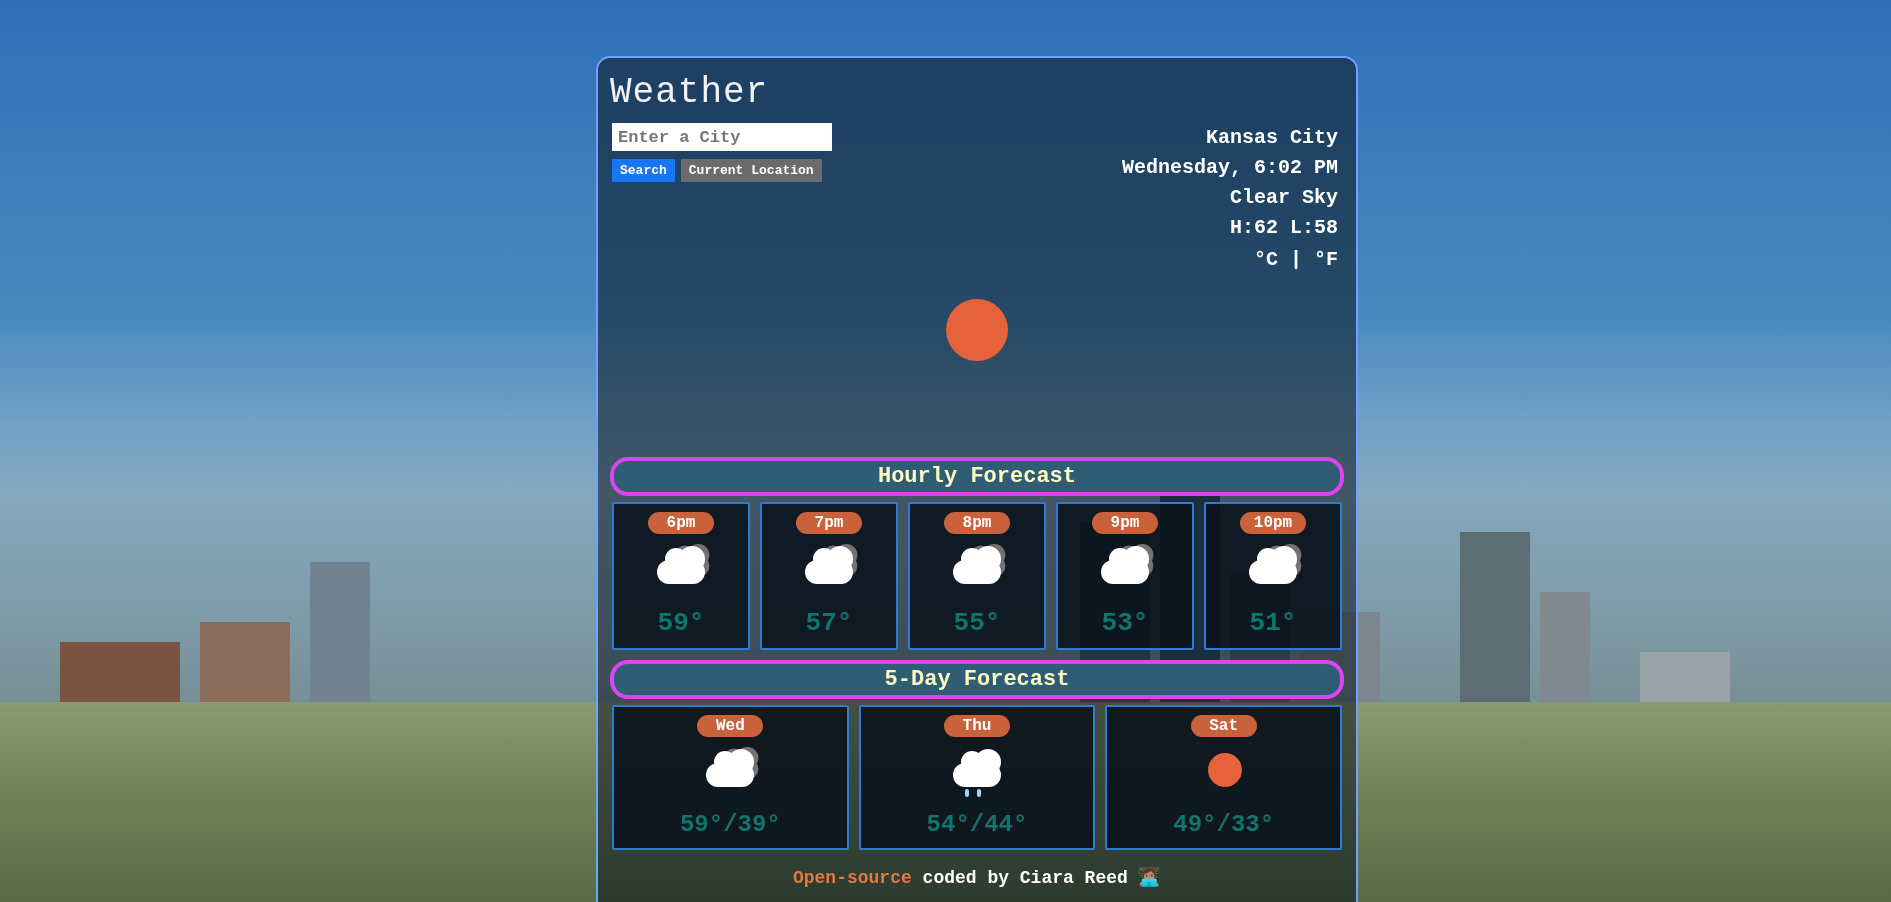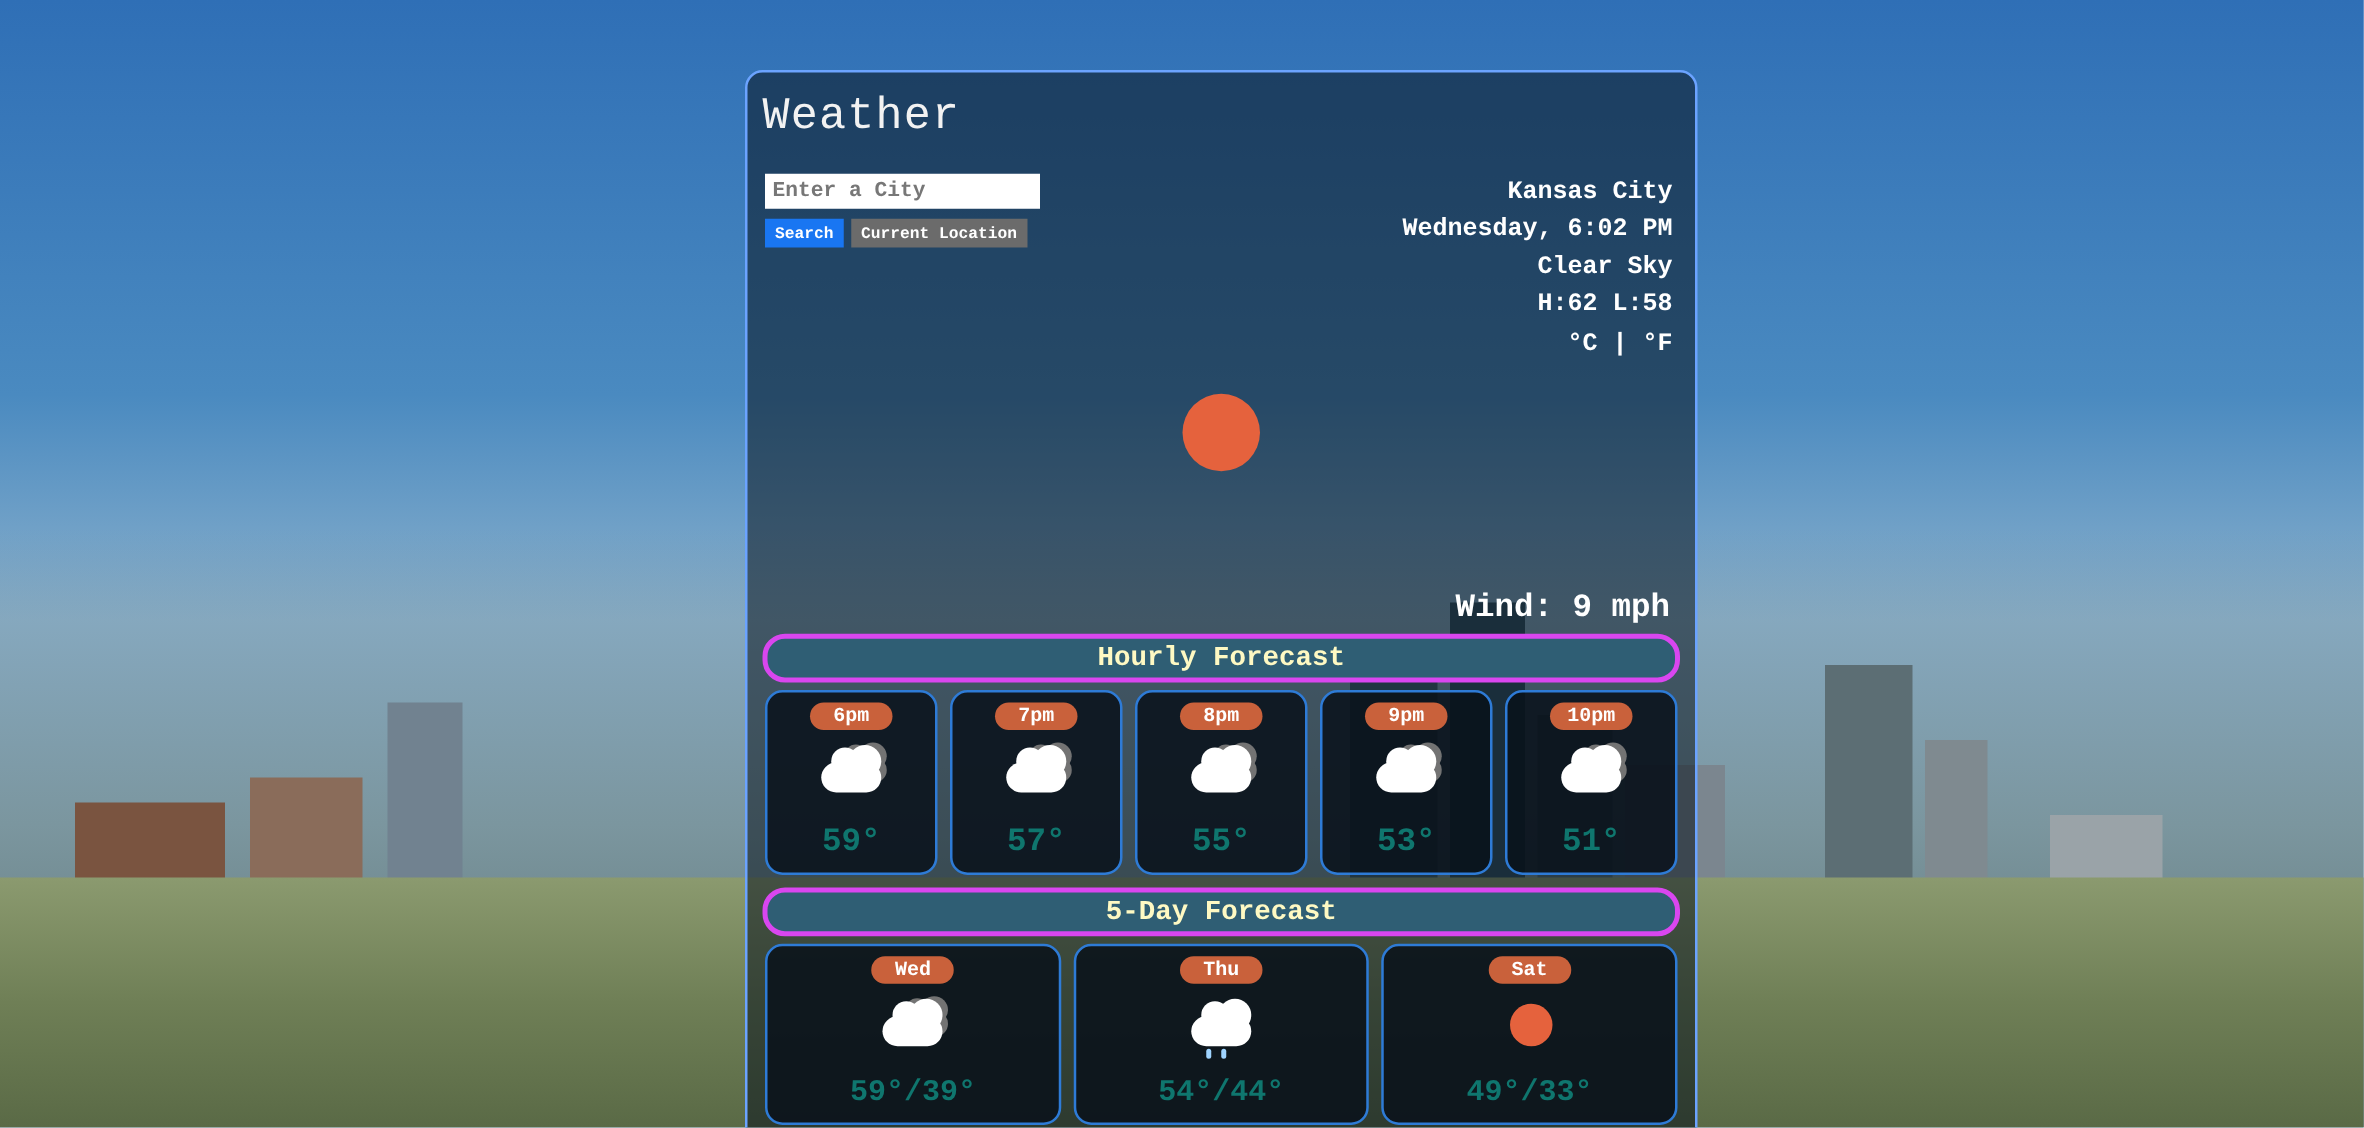--- a/index.html
+++ b/index.html
@@ -43,21 +43,21 @@
   }
   .title {
     text-align: left;
     font-size: 36px;
     font-weight: normal;
     letter-spacing: 1px;
     padding: 14px 0 10px 0;
     color: #f2f2f2;
   }
 
-  .top-row { display:flex; justify-content:space-between; align-items:flex-start; padding: 0 2px; margin-top: 16px; }
+  .top-row { display:flex; justify-content:space-between; align-items:flex-start; padding: 0 2px; }
   .search-col { display:flex; flex-direction:column; gap:8px; }
   .city-input {
     width: 220px; height: 28px;
     font-family: inherit; font-size: 17px; font-weight: bold;
     padding: 2px 6px; border: none; background: #fff; color:#333;
   }
   .city-input::placeholder { color:#777; font-weight:bold; }
   .btn-row { display:flex; gap:6px; }
   .btn {
     font-family: inherit; font-size: 13px; font-weight:bold;
@@ -82,21 +82,21 @@
     background:#2f5e74; color:#fef9c3;
     border:4px solid #d946ef; border-radius:18px;
     text-align:center; font-size:22px; font-weight:bold;
     padding:3px 0; margin: 2px 0 6px 0;
   }
   .tiles { display:flex; gap:10px; justify-content:space-between; padding:0 2px 8px 2px; }
   .tile {
     flex:1;
     background: rgba(8,16,26,0.85);
     border: 2px solid #2e7bd6;
-    border-radius: 14px;
+    border-radius: 2px;
     display:flex; flex-direction:column; align-items:center;
     padding: 8px 6px 10px 6px;
     gap: 12px;
   }
   .pill {
     background:#c9613b; color:#fff; font-weight:bold;
     font-size:16px; padding:2px 14px; border-radius:12px;
     min-width:66px; text-align:center;
   }
   .tile-temp { font-size:26px; font-weight:bold; color:#0f766e; margin-top:6px; }
@@ -155,21 +155,20 @@
       <div class="unit-row">
         <span class="unit">°C</span><span> | </span><span class="unit">°F</span>
       </div>
     </div>
   </div>
 
   <div class="big-icon-area">
     <div class="big-sun"></div>
   </div>
 
-  <div class="wind">Wind: 9 mph</div>
 
   <div class="section-header">Hourly Forecast</div>
   <div class="tiles" id="hourly-tiles">
       <div class="tile">
         <div class="pill">6pm</div>
         <div>
           <div class="ic">
             <div class="cloud back"></div>
             <div class="cloud"></div>
           </div>

